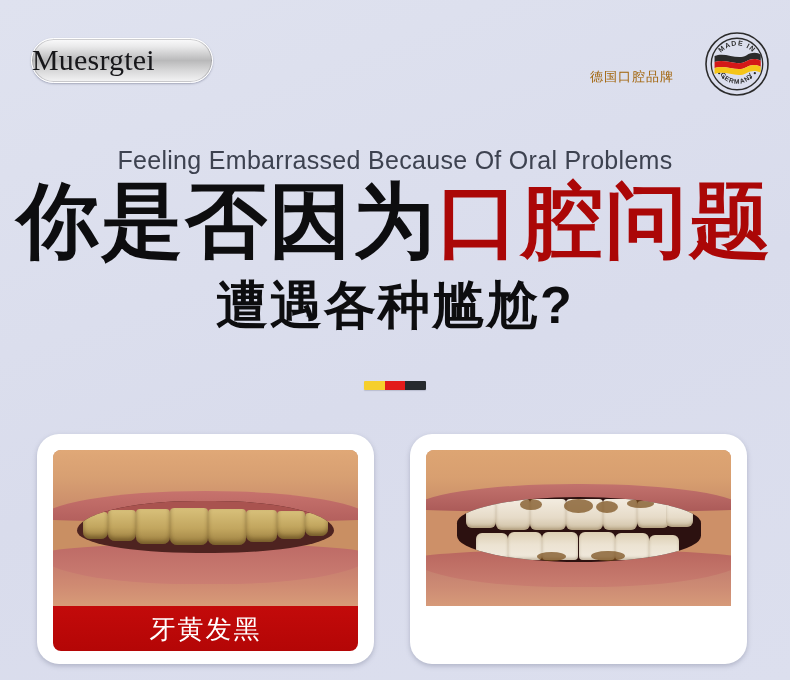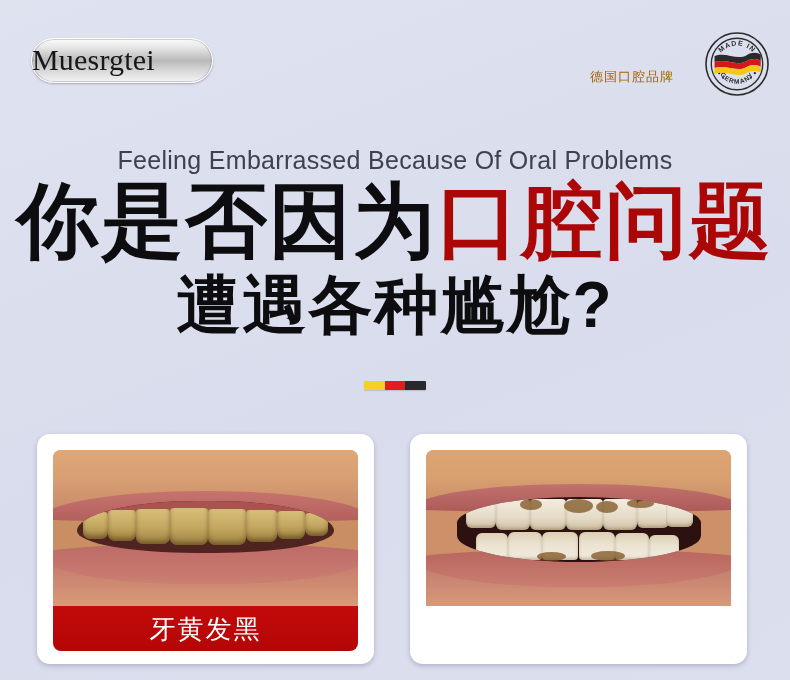--- a/index.html
+++ b/index.html
@@ -81,21 +81,21 @@
   .headline .line2 {
     font-weight:bold;
     letter-spacing:2px;
     white-space:nowrap;
   }
   .headline .line1 {
     font-size:82px;
     line-height:90px;
   }
   .headline .line2 {
-    font-size:64px;
+    font-size:52px;
     line-height:82px;
     margin-top:-2px;
   }
   .k-black { color:#0d0d0f; }
   .k-red   { color:#ab0707; }
 
   
   .divider {
     position:absolute;
     left:50%; top:381px;
@@ -116,21 +116,21 @@
     position:absolute;
     left:37px; top:434px;
     width:710px; height:230px;
     display:flex;
     justify-content:space-between;
   }
 
   .card {
     width:337px;
     background:#ffffff;
-    border-radius:13px;
+    border-radius:22px;
     box-shadow:0 2px 5px rgba(110,115,140,.40);
     padding:16px 16px 13px 16px;
     display:flex;
     flex-direction:column;
   }
 
   .card-photo {
     position:relative;
     height:156px;
     border-radius:8px 8px 0 0;

